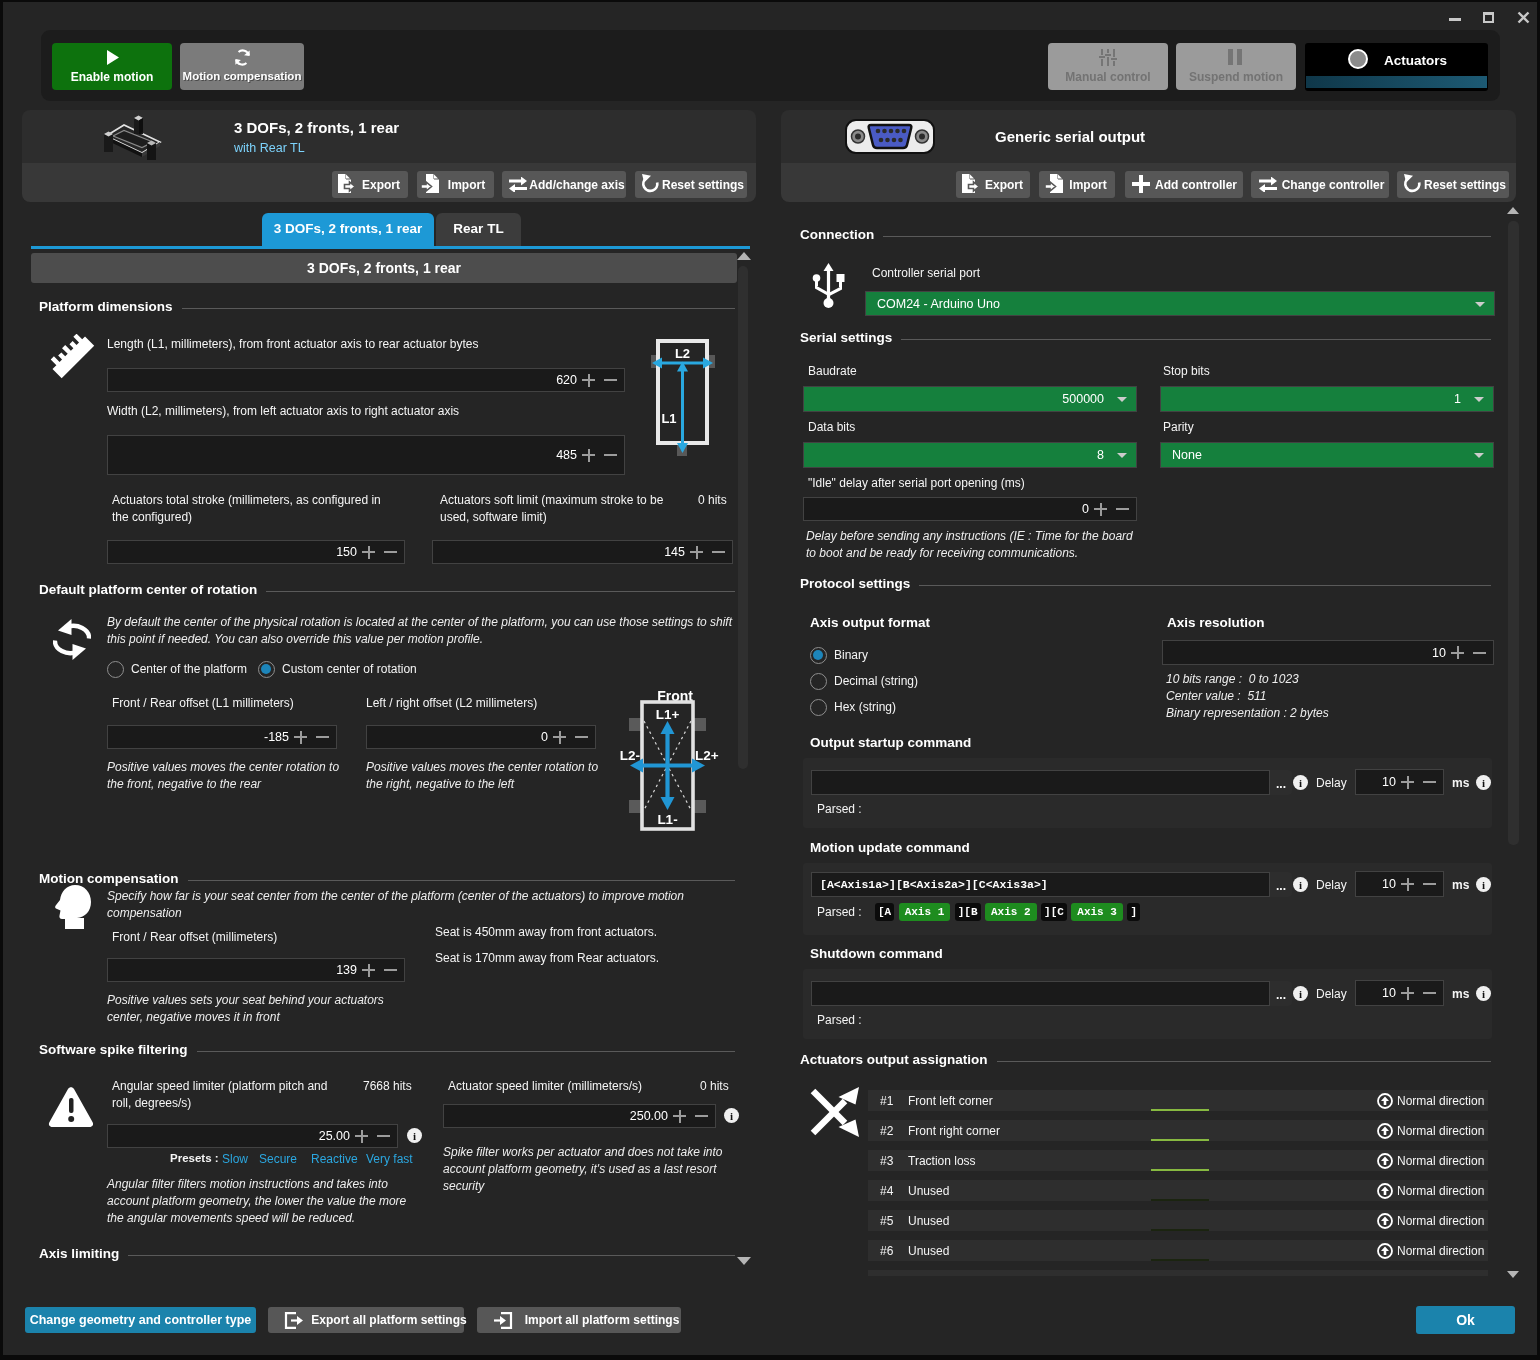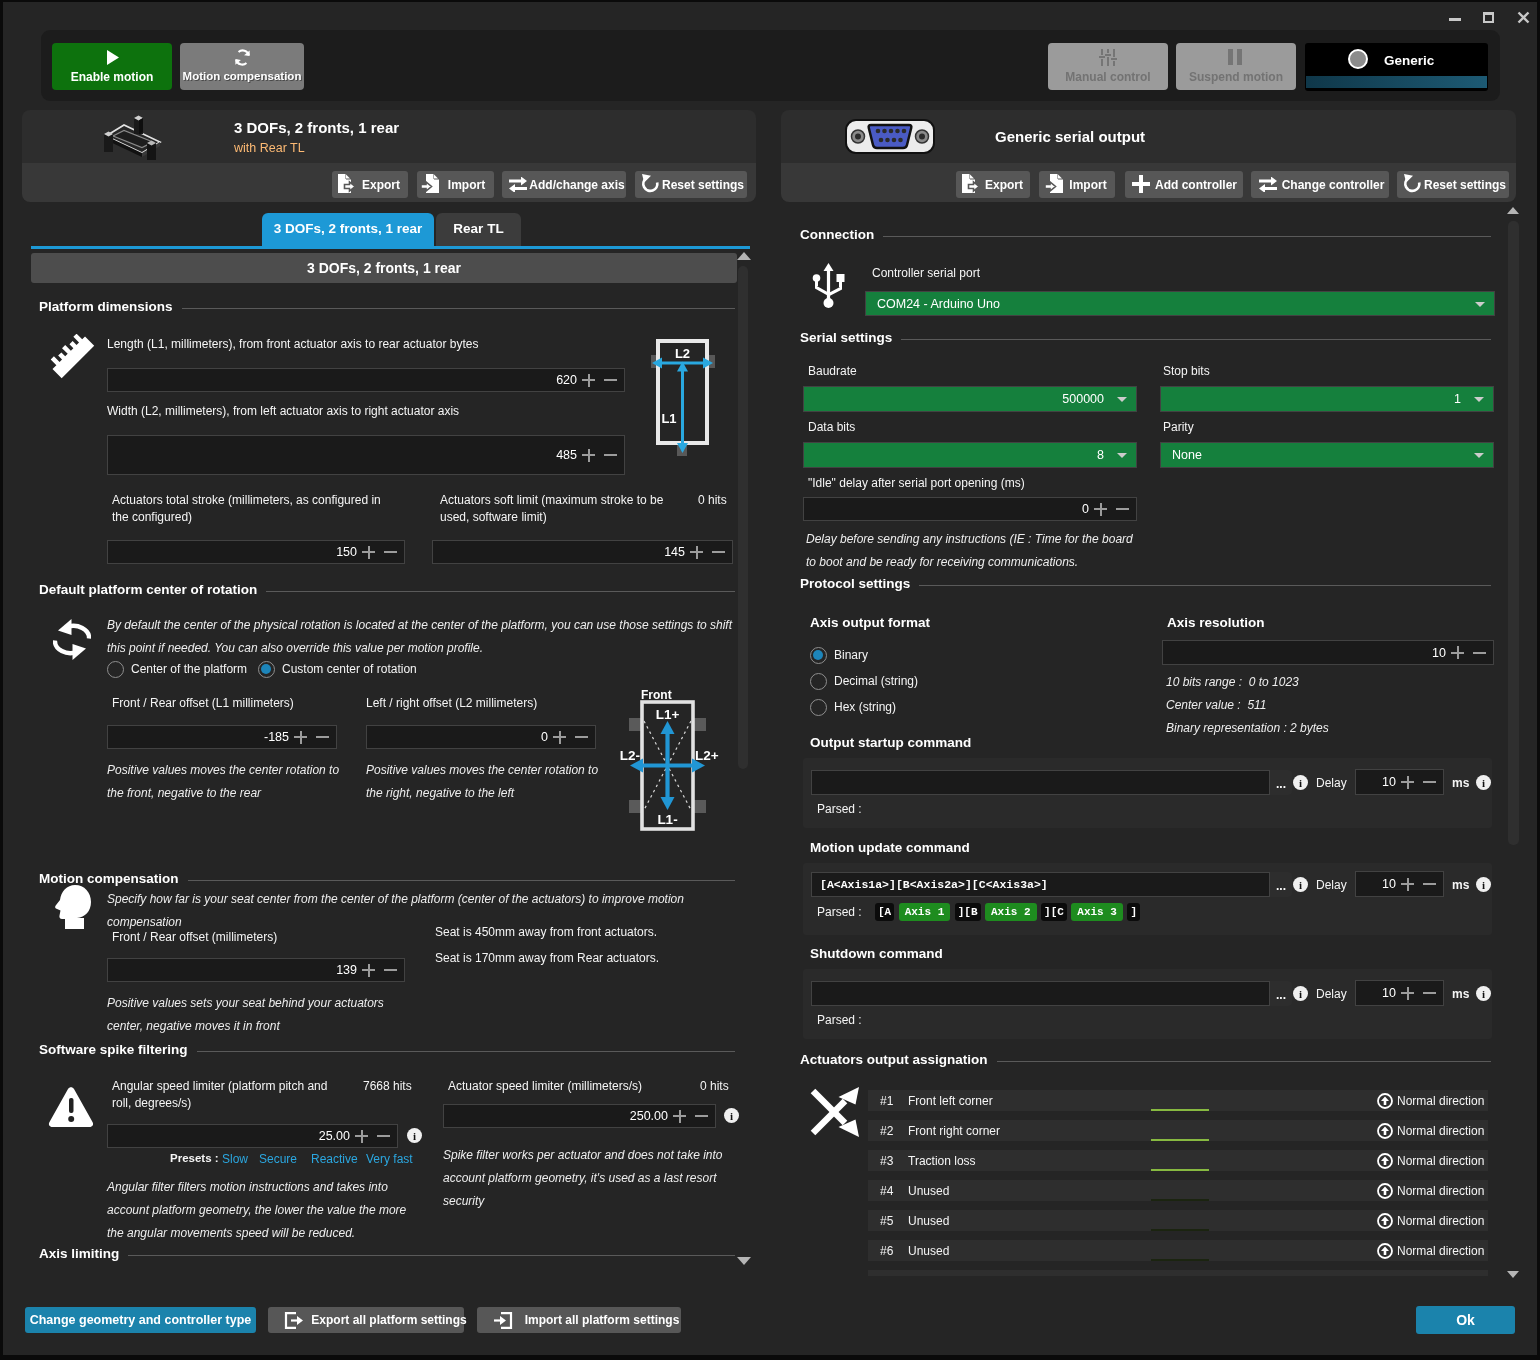--- a/index.html
+++ b/index.html
@@ -1,21 +1,21 @@
 <!DOCTYPE html>
 <html><head>
 <meta charset="utf-8">
 <style>
 *{margin:0;padding:0;box-sizing:border-box}
 html,body{width:1540px;height:1360px;background:#0a0a0a;font-family:"Liberation Sans",sans-serif;overflow:hidden}
 .ab{position:absolute}
 #win{position:absolute;left:3px;top:2px;width:1534px;height:1353px;background:#252525}
 .b{font-weight:bold}
 .lb{position:absolute;font-size:12px;color:#f5f5f5;white-space:nowrap}
-.it{position:absolute;font-size:12px;font-style:italic;color:#eee;line-height:23px}
+.it{position:absolute;font-size:12px;font-style:italic;color:#eee;line-height:17px}
 .sh{position:absolute;font-size:13.5px;font-weight:bold;color:#fff;white-space:nowrap;display:flex;align-items:center;gap:9px}
 .sh .ln{flex:1;height:1px;background:#5a5a5a;margin-top:3px}
 .inp{position:absolute;background:#1a1a1a;border:1px solid #424242;display:flex;align-items:center;justify-content:flex-end;color:#fff;font-size:12.5px;padding-right:7px;gap:0}
 .inp .v{margin-right:5px}
 .pl{width:13px;height:13px;position:relative;display:inline-block;flex:0 0 auto}
 .pl:before{content:"";position:absolute;left:0;top:5.5px;width:13px;height:2px;background:#9c9c9c}
 .pl.p:after{content:"";position:absolute;left:5.5px;top:0;width:2px;height:13px;background:#9c9c9c}
 .pl.p{margin-right:9px}
 .dd{position:absolute;background:#15803d;border:1px solid #424242;display:flex;align-items:center;color:#fff;font-size:12.5px}
 .car{position:absolute;right:9px;top:50%;margin-top:-2px;width:0;height:0;border-left:5px solid transparent;border-right:5px solid transparent;border-top:5px solid #ccc}
@@ -71,27 +71,27 @@
       <line x1="13" y1="11" x2="19" y2="11"></line>
     </g>
   </svg>
 <div class="ab b" style="left:1048px;top:70px;width:120px;text-align:center;color:#737373;font-size:12px">Manual control</div>
 <div class="ab" style="left:1176px;top:43px;width:120px;height:47px;background:#9b9b9b;border-radius:4px"></div>
 <div class="ab" style="left:1228px;top:49px;width:5px;height:16px;background:#757575"></div>
 <div class="ab" style="left:1237px;top:49px;width:5px;height:16px;background:#757575"></div>
 <div class="ab b" style="left:1176px;top:70px;width:120px;text-align:center;color:#737373;font-size:12px">Suspend motion</div>
 <div class="ab" style="left:1305px;top:43px;width:183px;height:48px;background:#000;border-radius:3px"></div>
 <div class="ab" style="left:1348px;top:49px;width:20px;height:20px;border-radius:50%;background:#8c8c8c;border:2.5px solid #fff"></div>
-<div class="ab b" style="left:1384px;top:53px;color:#fff;font-size:13.5px">Generic</div>
+<div class="ab b" style="left:1384px;top:53px;color:#fff;font-size:13.5px">Actuators</div>
 <div class="ab" style="left:1306px;top:76px;width:181px;height:12px;background:linear-gradient(90deg,#0f3749,#1d5a74)"></div>
 
 <div class="ab" style="left:22px;top:110px;width:734px;height:53px;background:#2d2d2d;border-radius:8px 8px 0 0"></div>
 <div class="ab" style="left:22px;top:163px;width:734px;height:39px;background:#383838;border-radius:0 0 8px 8px"></div>
 <div class="ab b" style="left:234px;top:119px;color:#fff;font-size:15px">3 DOFs, 2 fronts, 1 rear</div>
-<div class="ab" style="left:234px;top:141px;color:#fdba74;font-size:12.5px">with Rear TL</div>
+<div class="ab" style="left:234px;top:141px;color:#7dd3fc;font-size:12.5px">with Rear TL</div>
 
 <svg class="ab" style="left:98px;top:112px" width="65" height="48" viewBox="0 0 65 48">
 <polygon points="8,24 26,13 62,30 44,41" fill="#262626" stroke="#e2e2e2" stroke-width="1.7"></polygon>
 <polygon points="15,24 26,18.5 55,30 44,35.5" fill="#1d1d1d" stroke="#8a8a8a" stroke-width="1.2"></polygon>
 <polygon points="8,24 8,28 44,45 44,41" fill="#111"></polygon>
 <polygon points="44,41 62,30 62,34 44,45" fill="#3a3a3a"></polygon>
 <rect x="36" y="6" width="9" height="16" fill="#191919"></rect>
 <polygon points="36,6 40.5,3.5 45,6 40.5,8.5" fill="#d0d0d0"></polygon>
 <polygon points="45,6 45,20 41,22.5 41,8.5" fill="#0e0e0e"></polygon>
 <rect x="6" y="22" width="9" height="18" fill="#191919"></rect>
@@ -275,21 +275,21 @@
     <span class="pl"></span>
   </div>
 <div class="inp" style="left:366px;top:725px;width:230px;height:24px">
     <span class="v">0</span>
     <span class="pl p"></span>
     <span class="pl"></span>
   </div>
 <div class="it" style="left:107px;top:759px;width:280px">Positive values moves the center rotation to<br>the front, negative to the rear</div>
 <div class="it" style="left:366px;top:759px;width:280px">Positive values moves the center rotation to<br>the right, negative to the left</div>
 
-<div class="ab b" style="left:641px;top:688px;width:52px;text-align:left;color:#fff;font-size:12px">Front</div>
+<div class="ab b" style="left:641px;top:688px;width:52px;text-align:right;color:#fff;font-size:14px">Front</div>
 <svg class="ab" style="left:612px;top:700px" width="112" height="132" viewBox="0 0 112 132">
 <g fill="#5a5a5a">
       <rect x="17" y="18" width="13" height="13"></rect>
       <rect x="81" y="18" width="13" height="13"></rect>
       <rect x="17" y="100" width="13" height="13"></rect>
       <rect x="81" y="100" width="13" height="13"></rect>
     </g>
 <rect x="30" y="2" width="51" height="127" fill="none" stroke="#e2e2e2" stroke-width="3.6"></rect>
 <g stroke="#d7d7d7" stroke-width="1.2" stroke-dasharray="2.5 3.5" fill="none">
 <line x1="32" y1="21" x2="79" y2="110"></line>

